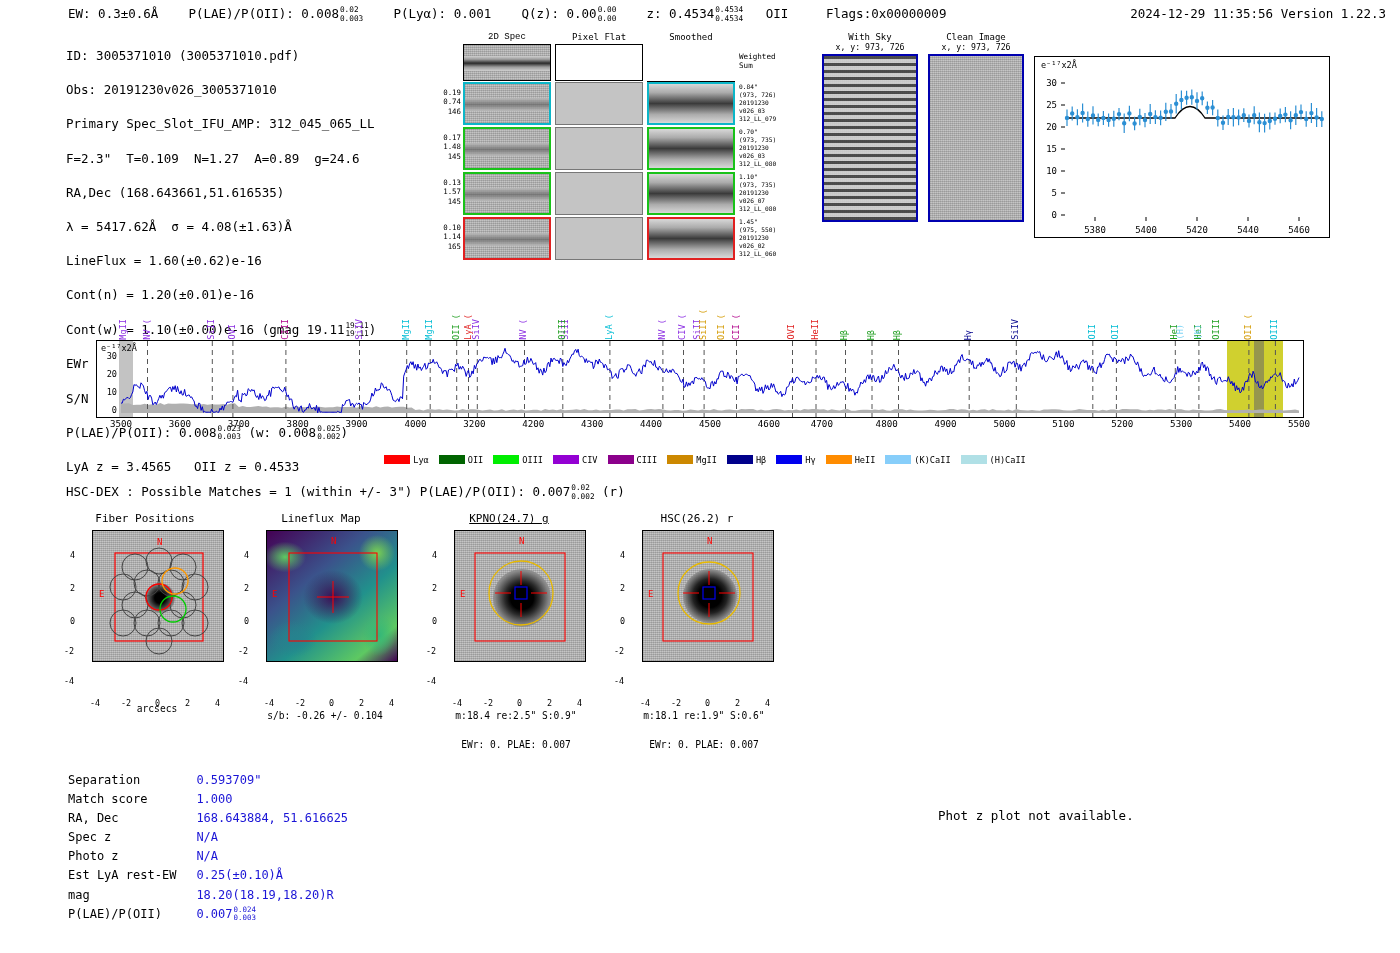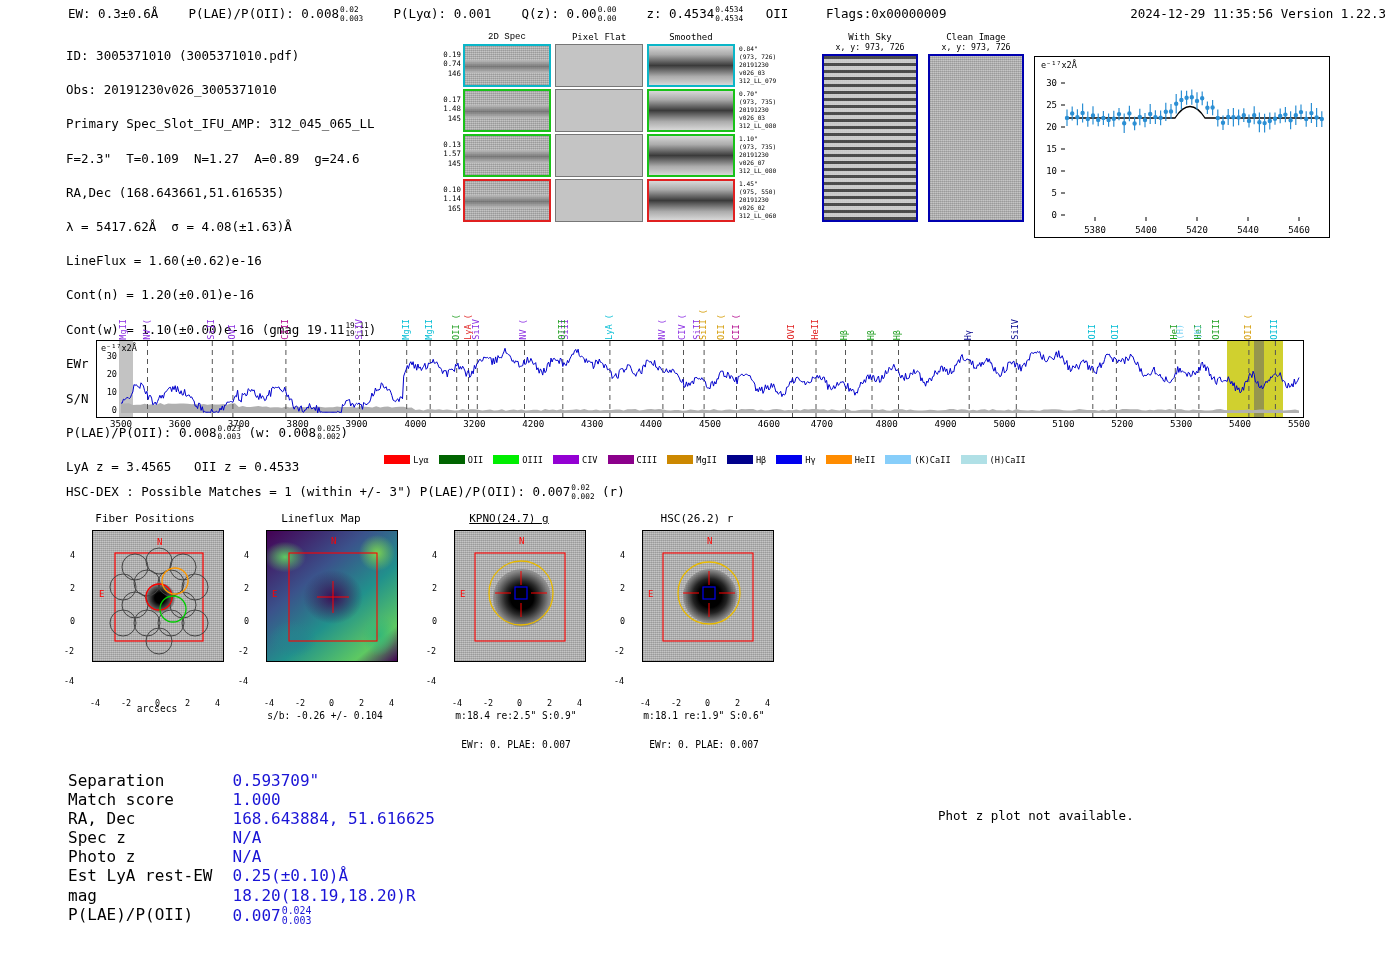--- a/index.html
+++ b/index.html
@@ -54,21 +54,21 @@
 
   
   .quad { position:absolute; top:512px; }
   .qtitle { font-size:11px; text-align:center; margin-bottom:3px; }
   .qbox { width:132px; height:132px; border:1px solid #000; position:relative; overflow:hidden; }
   .axlab { font-size:8.4px; position:absolute; }
   .caption { font-size:9.6px; text-align:center; margin-top:18px; white-space:pre; }
 
   
   #bottomtable { top:770px; left:66px; line-height:17.1px; }
-  #bottomtable td { vertical-align:top; font-family:"DejaVu Sans Mono", monospace; font-size:16px; padding:0; }
+  #bottomtable td { vertical-align:top; font-family:"DejaVu Sans Mono", monospace; font-size:12px; padding:0; }
   #bottomtable td.k { padding-right:18px; white-space:pre; }
   #bottomtable td.v { color:#1a14d6; white-space:pre; }
   #photznote { top:808px; left:938px; white-space:nowrap; }
 </style>
 </head>
 <body>
 
 <div class="abs" id="topline">
   <span>EW: 0.3±0.6Å</span>
   <span>&nbsp;&nbsp;</span>
@@ -112,20 +112,31 @@
 </div>
 
 <div class="abs" id="specpanels">
 
   <div style="position:relative; height:12px; width:300px;">
     <div class="panel-title abs" style="left:0px; top:0; width:88px;font-family:Liberation Mono, monospace;">2D Spec</div>
     <div class="panel-title abs" style="left:92px; top:0; width:88px;">Pixel Flat</div>
     <div class="panel-title abs" style="left:184px; top:0; width:88px;">Smoothed</div>
   </div>
 
+  <div style="position:relative; height:38px; width:320px;">
+    <div class="imgbox noise abs" style="left:0; top:0; width:88px; height:37px; border:1px solid #000;">
+      <div style="position:absolute; left:0; right:0; top:11px; height:15px;" class="hband"></div>
+    </div>
+    <div class="abs" style="left:92px; top:0; width:88px; height:37px; background:#fff; border:1px solid #000;"></div>
+    <div class="imgbox abs" style="left:184px; top:0; width:88px; height:37px; border:1px solid #000;">
+      <div style="position:absolute; left:0; right:0; top:0; bottom:0;" class="smoothband"></div>
+    </div>
+    <div class="abs" style="left:276px; top:8px; font-size:7.6px; line-height:9px; white-space:pre;">Weighted
+Sum</div>
+  </div>
 
   <div id="fiberrows">
       <div style="position: relative; height: 45px; width: 330px;">
         <div class="rowlabels" style="position: absolute; left: -28px; top: 6px; width: 26px;">
           <div>0.19</div>
           <div>0.74</div>
           <div>146</div>
         </div>
         <div class="imgbox noise" style="position: absolute; left: 0px; top: 0px; width: 88px; height: 43px; border: 2px solid rgb(11, 182, 200);">
           <div style="position:absolute;left:0;right:0;top:14px;height:13px;background:linear-gradient(180deg,#bdbdbd,#6d6d6d,#bdbdbd);opacity:.8"></div>

